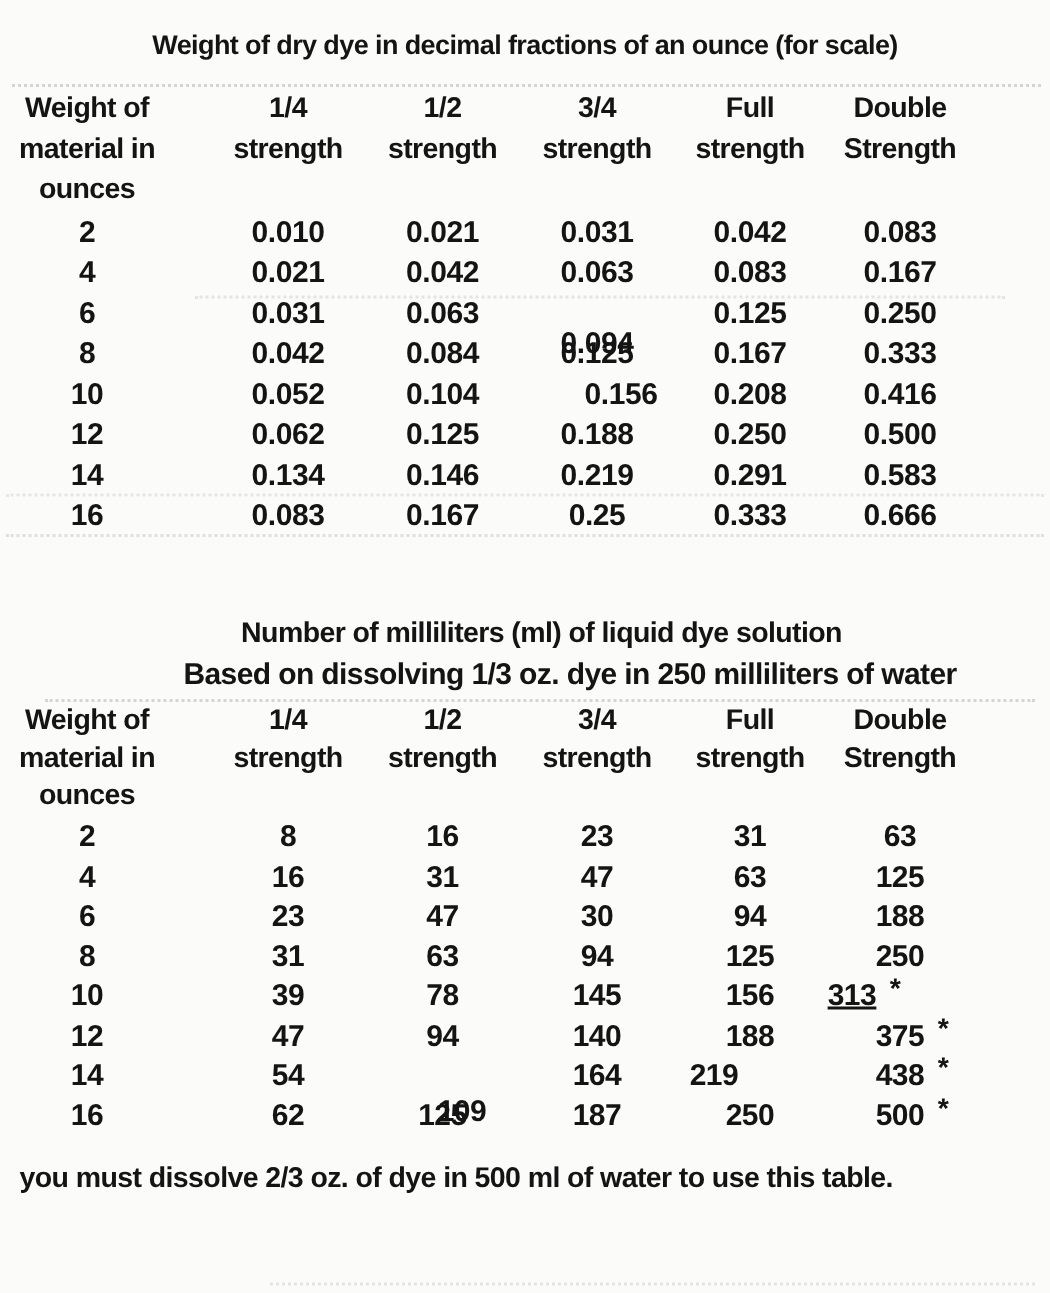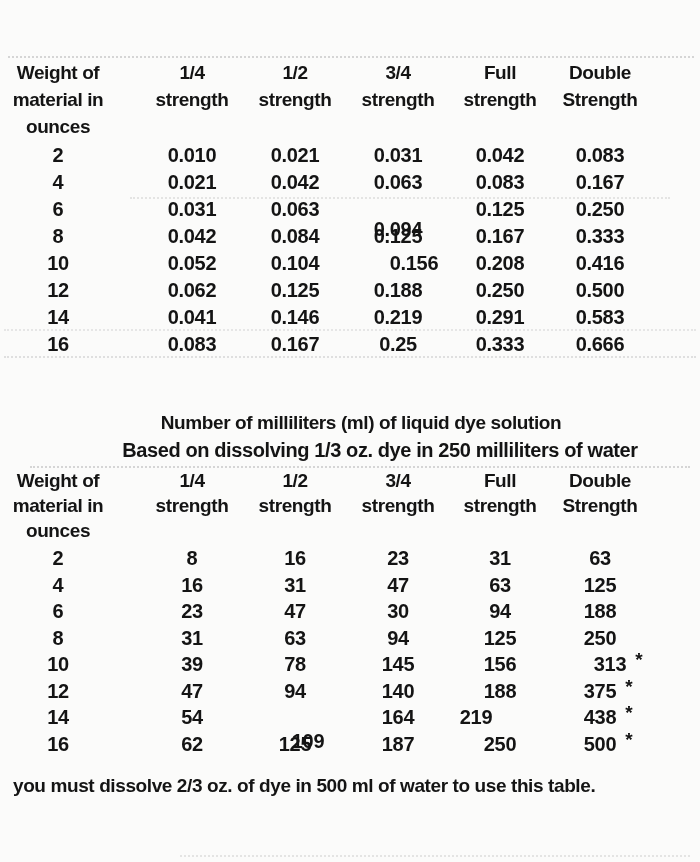--- a/index.html
+++ b/index.html
@@ -81,20 +81,21 @@
   .scan.s3 { top:329px; left:4px;   width:692px; opacity:.4;  }
   .scan.s4 { top:356px; left:4px;   width:692px; opacity:.55; }
   .scan.s5 { top:466px; left:30px;  width:660px; opacity:.75; }
   .scan.s6 { top:855px; left:180px; width:510px; opacity:.45; }
 </style>
 </head>
 <body>
 
 <div class="page">
 
+  <div class="title t1">Weight of dry dye in decimal fractions of an ounce (for scale)</div>
 
   <div class="scan s1"></div>
 
   <div class="tbl tbl-1">
     <div class="thead">
       <div class="hcol" style="left:58px">
         <div class="hl">Weight of</div>
         <div class="hl">material in</div>
         <div class="hl">ounces</div>
       </div>
@@ -163,21 +164,21 @@
         <div class="trow">
           <div class="cell" style="left: 58px;">12</div>
           <div class="cell" style="left: 192px;">0.062</div>
           <div class="cell" style="left: 295px;">0.125</div>
           <div class="cell" style="left: 398px;">0.188</div>
           <div class="cell" style="left: 500px;">0.250</div>
           <div class="cell" style="left: 600px;">0.500</div>
         </div>
         <div class="trow">
           <div class="cell" style="left: 58px;">14</div>
-          <div class="cell" style="left: 192px;">0.041</div>
+          <div class="cell" style="left: 192px;">0.134</div>
           <div class="cell" style="left: 295px;">0.146</div>
           <div class="cell" style="left: 398px;">0.219</div>
           <div class="cell" style="left: 500px;">0.291</div>
           <div class="cell" style="left: 600px;">0.583</div>
         </div>
         <div class="trow">
           <div class="cell" style="left: 58px;">16</div>
           <div class="cell" style="left: 192px;">0.083</div>
           <div class="cell" style="left: 295px;">0.167</div>
           <div class="cell" style="left: 398px;">0.25</div>
@@ -256,21 +257,21 @@
           <div class="cell" style="left: 398px;">94</div>
           <div class="cell" style="left: 500px;">125</div>
           <div class="cell" style="left: 600px;">250</div>
         </div>
         <div class="trow">
           <div class="cell" style="left: 58px;">10</div>
           <div class="cell" style="left: 192px;">39</div>
           <div class="cell" style="left: 295px;">78</div>
           <div class="cell" style="left: 398px;">145</div>
           <div class="cell" style="left: 500px;">156</div>
-          <div class="cell" style="left: 610px;">313<span class="star">*</span></div>
+          <div class="cell" style="left: 568px; text-decoration: underline;">313<span class="star">*</span></div>
         </div>
         <div class="trow">
           <div class="cell" style="left: 58px;">12</div>
           <div class="cell" style="left: 192px;">47</div>
           <div class="cell" style="left: 295px;">94</div>
           <div class="cell" style="left: 398px;">140</div>
           <div class="cell" style="left: 500px;">188</div>
           <div class="cell" style="left: 600px;">375<span class="star">*</span></div>
         </div>
         <div class="trow">

